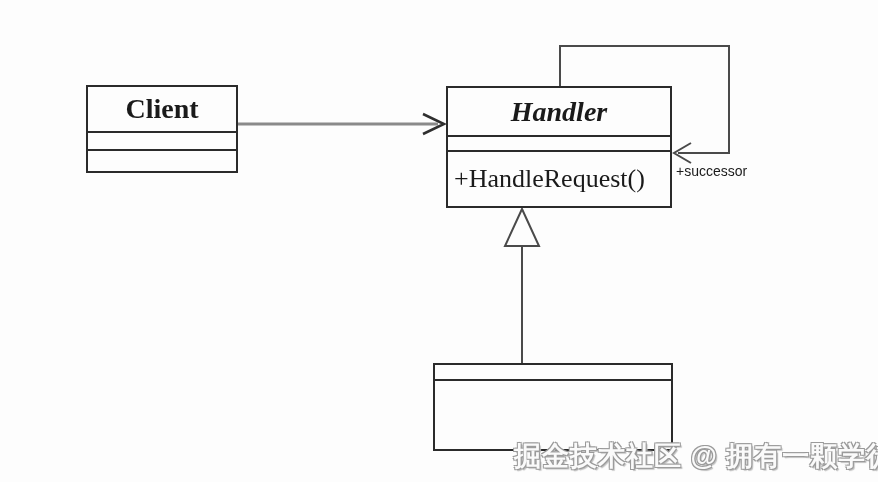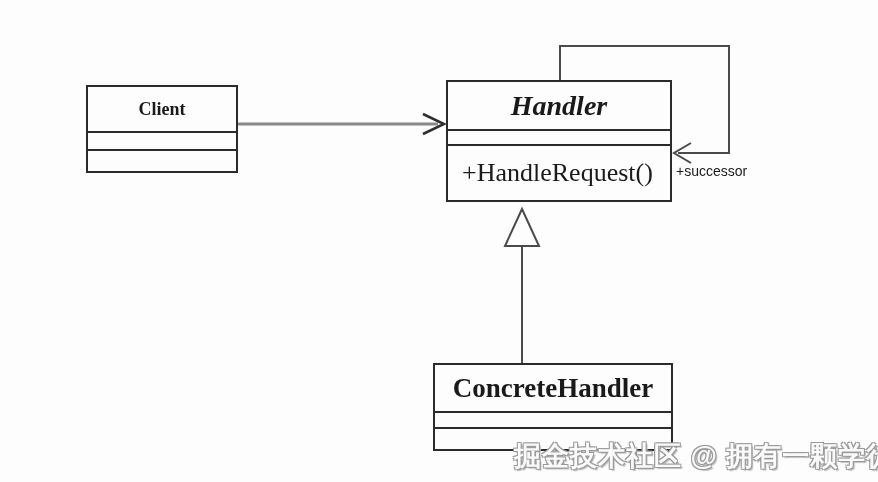--- a/index.html
+++ b/index.html
@@ -29,27 +29,27 @@
     display: flex;
     align-items: center;
     justify-content: center;
     border-bottom: 2px solid #2b2b2b;
     font-weight: bold;
     color: #1a1a1a;
   }
   .uml-comp {
     border-bottom: 2px solid #2b2b2b;
   }
-  .uml-comp:last-child { border-bottom: none; flex: 1; margin-left: 8px; }
+  .uml-comp:last-child { border-bottom: none; flex: 1; }
 
   .client-box  { left: 86px;  top: 85px;  width: 152px; height: 88px; }
-  .client-box .uml-title { height: 44px; font-size: 18px; }
+  .client-box .uml-title { height: 44px; font-size: 28px; }
   .client-box .comp-a { height: 16px; }
 
-  .handler-box { left: 446px; top: 80px;  width: 226px; height: 122px; }
+  .handler-box { left: 446px; top: 86px;  width: 226px; height: 122px; }
   .handler-box .uml-title { height: 47px; font-size: 28px; font-style: italic; }
   .handler-box .comp-a { height: 13px; }
   .handler-box .method-comp {
     display: flex;
     align-items: center;
     padding-left: 6px;
     font-size: 26px;
     color: #1a1a1a;
   }
 
@@ -107,21 +107,20 @@
     <div class="uml-comp"></div>
   </div>
 
   <div class="uml-class handler-box">
     <div class="uml-title">Handler</div>
     <div class="uml-comp comp-a"></div>
     <div class="uml-comp method-comp">+HandleRequest()</div>
   </div>
 
   <div class="uml-class concrete-box">
-    <div class="uml-title">ConcreteHandler</div>
     <div class="uml-comp comp-a"></div>
     <div class="uml-comp"></div>
   </div>
 
   <div class="successor-label">+successor</div>
 
   <div class="watermark">掘金技术社区 @ 拥有一颗学徒的心</div>
 
 </div>
 

